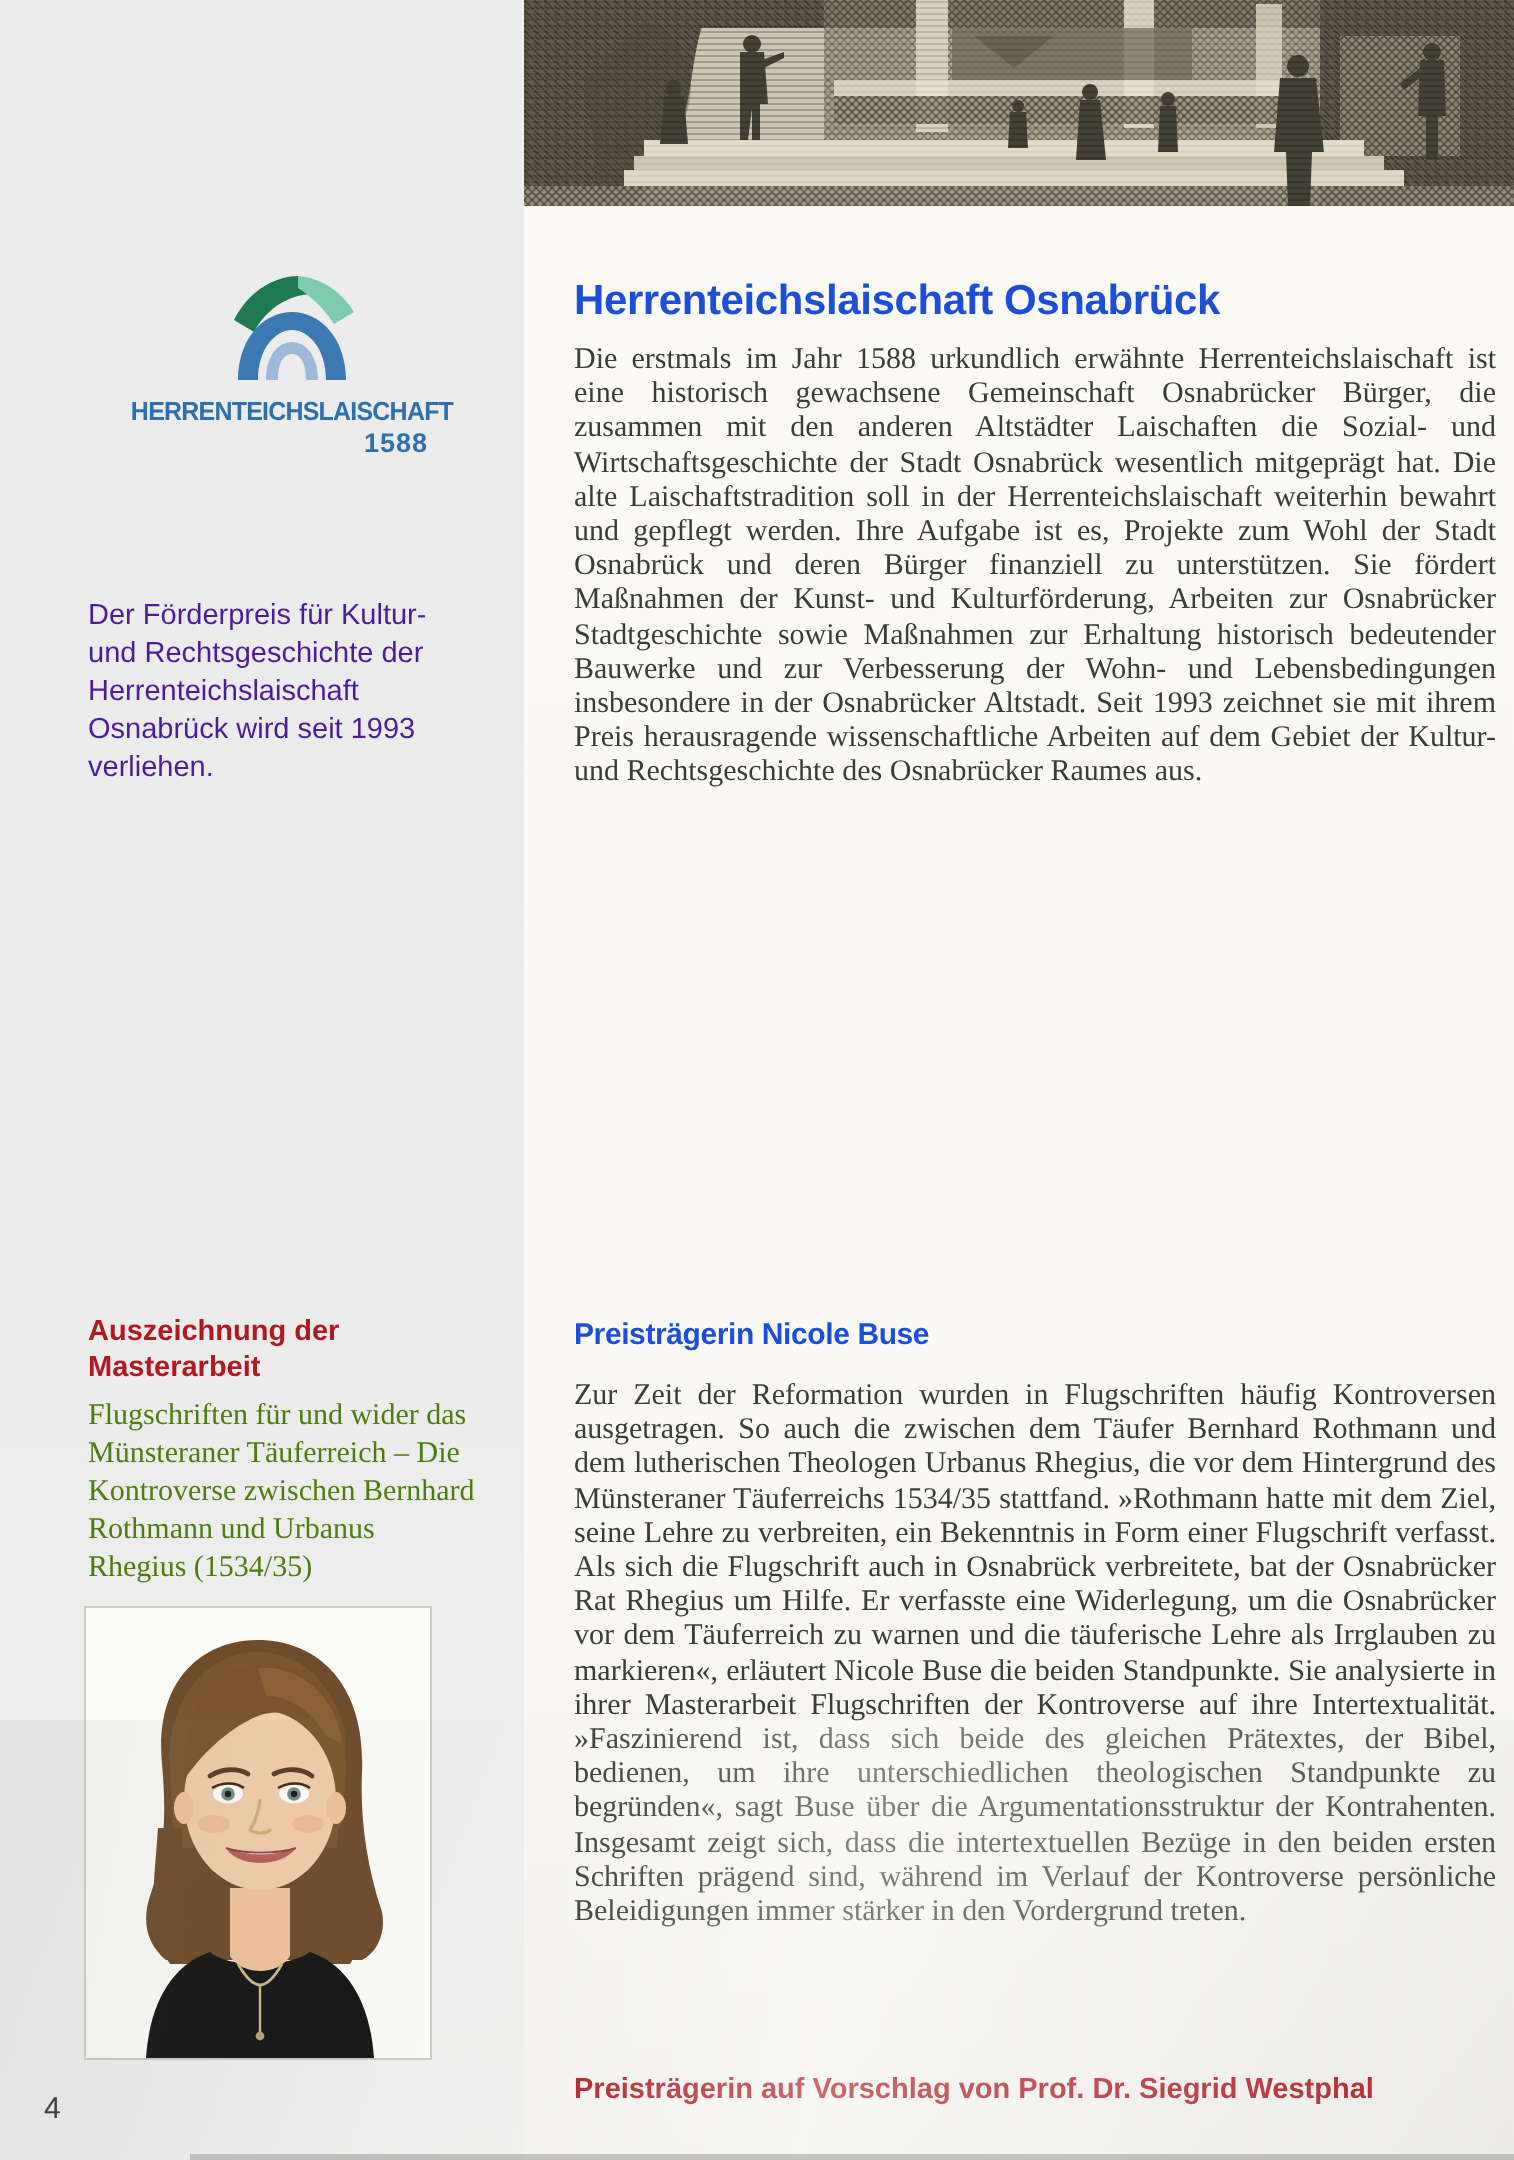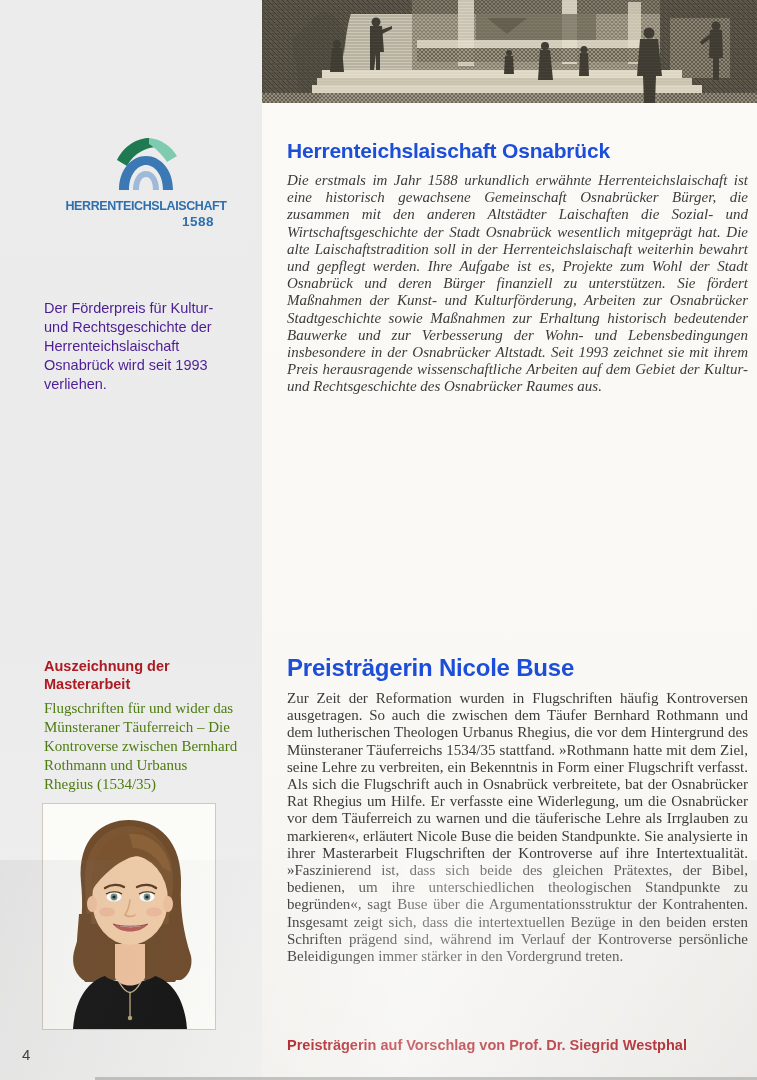--- a/index.html
+++ b/index.html
@@ -54,29 +54,29 @@
     position:absolute;left:44px;top:299px;width:196px;
     font-size:14.5px;line-height:19px;color:#4c1d95;
   }
 
   .h-red{
     position:absolute;left:287px;
     font-family:"Liberation Sans",sans-serif;font-weight:bold;
     color:#1d4ed8;letter-spacing:-0.2px;
   }
   .h1a{top:139px;font-size:21px;line-height:24px;}
-  .h1b{top:656px;font-size:24px;line-height:24px;}
+  .h1b{top:656px;font-size:15px;line-height:24px;}
 
   .body-par{
     position:absolute;left:287px;width:461px;
     font-family:"Liberation Serif",serif;
     font-size:15px;line-height:17.2px;color:#3b3b39;
     text-align:justify;
   }
-  .par1{top:172px;font-style:italic;}
+  .par1{top:172px;}
   .par2{top:690px;}
 
   .award-heading{
     position:absolute;left:44px;top:657px;width:160px;
     font-size:14.5px;line-height:18px;font-weight:bold;color:#ae1a22;
   }
   .award-text{
     position:absolute;left:44px;top:699px;width:195px;
     font-family:"Liberation Serif",serif;
     font-size:15px;line-height:19px;color:#4d7c0f;

